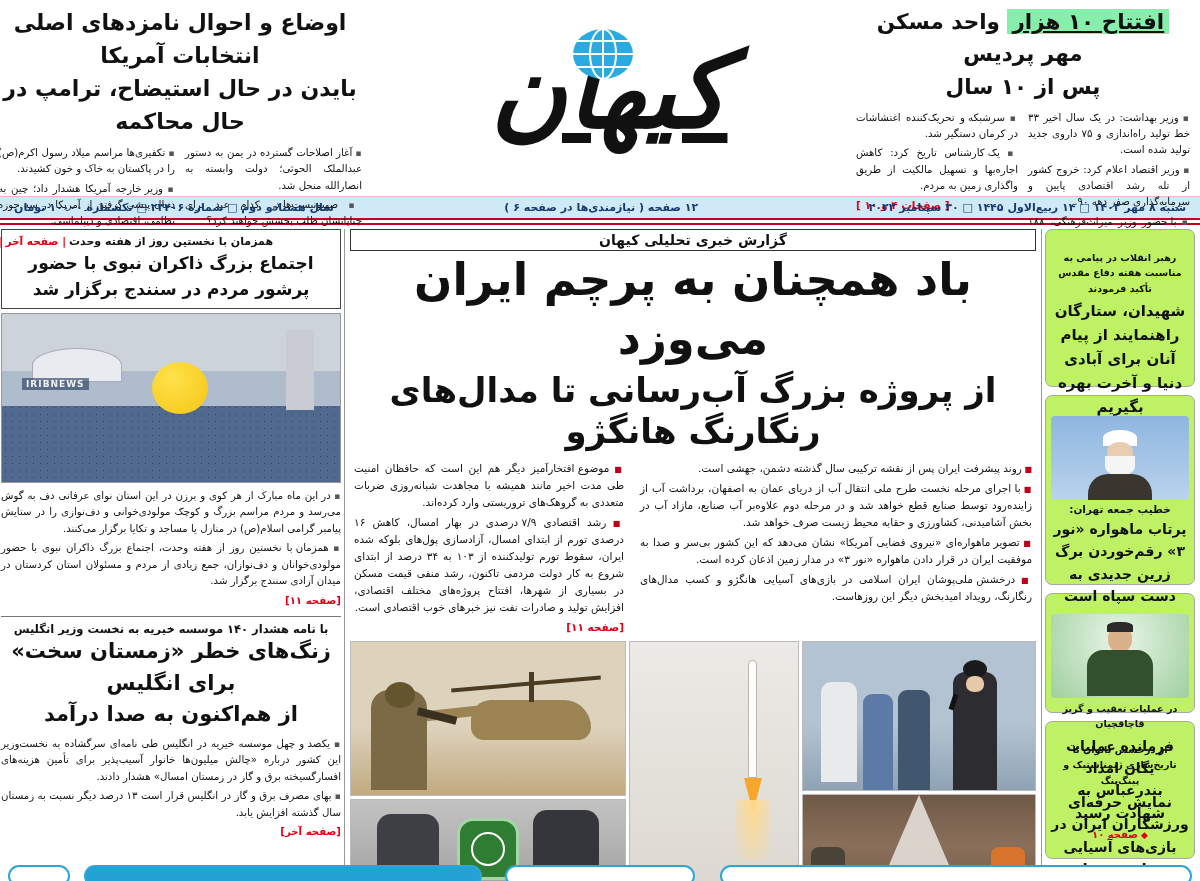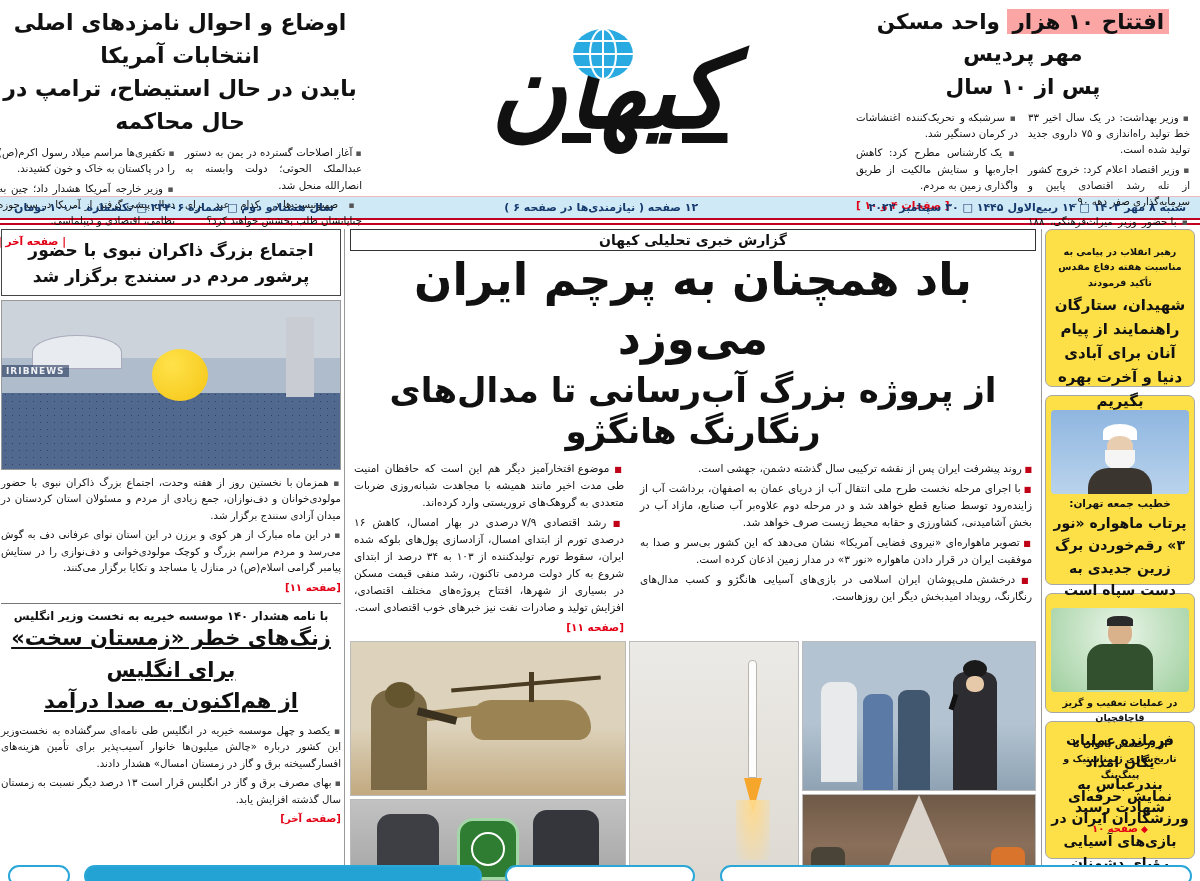--- a/index.html
+++ b/index.html
@@ -3,21 +3,21 @@
 <meta charset="utf-8">
 <style>
   * { box-sizing: border-box; margin: 0; padding: 0; }
   html,body { width:1200px; height:881px; overflow:hidden; background:#fff;
     font-family:"DejaVu Sans", sans-serif; color:#111; direction:rtl; }
 
   
   .header { display:grid; grid-template-columns:342px 486px 372px; height:196px; padding:2px 6px 0; }
   .tophead { padding:0 4px; }
   .tophead .hl { font-weight:900; text-align:center; line-height:1.5; font-size:21.5px; margin-top:4px; }
-  .hl-pink { background:#fca5a5; padding:0 5px; }
+  .hl-pink { background:#86efac; padding:0 5px;text-decoration:underline; }
   .head-bullets { display:flex; gap:10px; margin-top:7px; font-size:10.2px; line-height:1.6; }
   .head-col { flex:1; text-align:justify; }
   .bullet { margin-bottom:3px; }
   .bullet::before { content:"▪ "; color:#555; font-size:9px; }
   .pageref { color:#e30016; font-weight:bold; }
   .pageref-line { text-align:left; font-size:10.5px; margin-top:2px; }
 
   .masthead { position:relative; text-align:center; }
   .logo-text { font-size:104px; font-weight:900; font-style:italic; letter-spacing:-4px; margin-top:28px;text-decoration:underline; }
   .globe { position:absolute; top:26px; right:218px; }
@@ -25,21 +25,21 @@
   
   .infobar { display:flex; justify-content:space-between; align-items:center; background:#cfe9f6;
     height:22px; padding:0 14px; font-size:11px; font-weight:bold; color:#173a6e; border-top:1px solid #f0b9c0; }
   .red-rules { height:7px; border-top:2px solid #c2001f; border-bottom:2px solid #c2001f; background:#fff; }
 
   
   .main { display:grid; grid-template-columns:150px 698px 340px; column-gap:3px; padding:4px 5px 0; height:640px; }
   .col-center { border-left:1px solid #999; border-right:1px solid #999; padding:0 5px; }
 
   
-  .sb-box { background:#fde047; border:1px solid #a7a7a7; border-radius:7px; padding:14px 5px; text-align:center; margin-bottom:8px; }
+  .sb-box { background:#bef264; border:1px solid #a7a7a7; border-radius:7px; padding:20px 5px; text-align:center; margin-bottom:8px; }
   .sb-kicker { font-size:9.6px; font-weight:bold; line-height:1.6; margin-bottom:3px; }
   .sb-headline { font-size:14px; font-weight:900; line-height:1.6; }
   .sb-caption { font-size:10.5px; font-weight:bold; margin:3px 0; }
   .sb-page { color:#e30016; font-weight:bold; font-size:10px; margin-top:5px; }
   .sb-page::before { content:"◆ "; font-size:9px; }
   .portrait { height:84px; border-radius:4px; margin-bottom:3px; position:relative; overflow:hidden; direction:ltr; }
 
   
   .kicker-box { border:1px solid #333; text-align:center; font-weight:bold; font-size:14px; padding:2px 0; }
   .main-h1 { font-size:45px; font-weight:900; text-align:center; line-height:1.3; }
@@ -55,21 +55,21 @@
   .wm { position:absolute; left:6px; bottom:6px; color:rgba(255,255,255,.9); font-weight:bold; font-size:9px; letter-spacing:1px; }
 
   
   .san-box { border:1px solid #444; text-align:center; padding:5px 4px; }
   .san-kicker { font-size:11px; font-weight:bold; }
   .san-headline { font-size:17px; font-weight:900; line-height:1.55; margin-top:2px; }
   .crowd { height:170px; margin-top:4px; position:relative; overflow:hidden; border:1px solid #999; direction:ltr; }
   .small-bullets { font-size:10.2px; line-height:1.62; text-align:justify; margin-top:5px; }
   .divider { border-top:1px solid #777; margin:7px 0 5px; }
   .eng-kicker { text-align:center; font-size:11.5px; font-weight:bold; }
-  .eng-headline { text-align:center; font-size:21px; font-weight:900; line-height:1.5;text-decoration:underline; }
+  .eng-headline { text-align:center; font-size:21px; font-weight:900; line-height:1.5; }
 
   
   .footer { position:absolute; bottom:0; right:0; width:1200px; height:16px; }
   .ad { position:absolute; bottom:-6px; height:22px; border:2.5px solid #2aa7d8; border-radius:12px; background:#fff; }
   .ad-fill { background:#23a3d4; }
 </style>
 </head>
 <body>
 
 <div class="header">
@@ -80,21 +80,21 @@
       <span>پس از ۱۰ سال</span>
     </div>
     <div class="head-bullets">
       <div class="head-col">
         <div class="bullet">وزیر بهداشت: در یک سال اخیر ۳۳ خط تولید راه‌اندازی و ۷۵ داروی جدید تولید شده است.</div>
         <div class="bullet">وزیر اقتصاد اعلام کرد: خروج کشور از تله رشد اقتصادی پایین و سرمایه‌گذاری صفر دهه ۹۰.</div>
         <div class="bullet">با حضور وزیر میراث‌فرهنگی، ۱۸۸ پروژه گردشگری افتتاح شد.</div>
       </div>
       <div class="head-col">
         <div class="bullet">سرشبکه و تحریک‌کننده اغتشاشات در کرمان دستگیر شد.</div>
-        <div class="bullet">یک کارشناس مطرح کرد: کاهش اجاره‌بها و ستایش مالکیت از طریق واگذاری زمین به مردم.</div>
+        <div class="bullet">یک کارشناس تاریخ کرد: کاهش اجاره‌بها و تسهیل مالکیت از طریق واگذاری زمین به مردم.</div>
         <div class="pageref-line"><span class="pageref">[ صفحات ۴ و ۱۰ ]</span></div>
       </div>
     </div>
   </div>
 
   <div class="masthead">
     <svg class="globe" width="62" height="52" viewBox="0 0 62 52">
       <ellipse cx="31" cy="26" rx="30" ry="25" fill="#29abe2"></ellipse>
       <ellipse cx="31" cy="26" rx="13" ry="25" fill="none" stroke="#fff" stroke-width="2"></ellipse>
       <line x1="1" y1="26" x2="61" y2="26" stroke="#fff" stroke-width="2"></line>
@@ -235,34 +235,35 @@
           <div style="position:absolute;left:50%;top:50%;transform:translate(-50%,-50%);width:62px;height:62px;background:#2e7d32;border:3px solid #a5d6a7;border-radius:16px"></div>
           <div style="position:absolute;left:50%;top:50%;transform:translate(-50%,-50%);width:34px;height:34px;border:2px solid #fff;border-radius:50%"></div>
         </div>
 
       </div>
     </div>
   </div>
 
   <div>
     <div class="san-box">
+      <div class="san-kicker">همزمان با نخستین روز از هفته وحدت</div>
       <div class="san-headline">اجتماع بزرگ ذاکران نبوی با حضور پرشور مردم در سنندج برگزار شد</div>
     </div>
 
     <div class="crowd" style="background:linear-gradient(180deg,#cdd3da 0 34%,#aebccb 34% 55%,#51688f 55%)">
       <div style="position:absolute;left:0;bottom:0;width:100%;height:46%;background-image:radial-gradient(circle 2px,#1d2a45 40%,transparent 42%);background-size:7px 7px;opacity:.65"></div>
       <div style="position:absolute;left:30px;top:34px;width:90px;height:34px;background:#e8ecf0;border-radius:50% 50% 0 0;border:1px solid #aab"></div>
       <div style="position:absolute;left:150px;top:48px;width:56px;height:52px;background:radial-gradient(circle at 35% 30%,#ffe24a,#f5c514);border-radius:50%"></div>
       <div style="position:absolute;right:26px;top:16px;width:28px;height:80px;background:#c9ccd2"></div>
-      <span class="wm" style="bottom:auto;top:64px;left:0;background:rgba(20,40,80,.55);padding:1px 4px">IRIBNEWS</span>
+      <span class="wm" style="bottom:auto;top:64px;left:20px;background:rgba(20,40,80,.55);padding:1px 4px">IRIBNEWS</span>
     </div>
 
     <div class="small-bullets">
+      <div class="bullet">در این ماه مبارک از هر کوی و برزن در این استان نوای عرفانی دف به گوش می‌رسد و مردم مراسم بزرگ و کوچک مولودی‌خوانی و دف‌نوازی را در ستایش پیامبر گرامی اسلام(ص) در منازل یا مساجد و تکایا برگزار می‌کنند.</div>
       <div class="bullet">همزمان با نخستین روز از هفته وحدت، اجتماع بزرگ ذاکران نبوی با حضور مولودی‌خوانان و دف‌نوازان، جمع زیادی از مردم و مسئولان استان کردستان در میدان آزادی سنندج برگزار شد.</div>
-      <div class="bullet">در این ماه مبارک از هر کوی و برزن در این استان نوای عرفانی دف به گوش می‌رسد و مردم مراسم بزرگ و کوچک مولودی‌خوانی و دف‌نوازی را در ستایش پیامبر گرامی اسلام(ص) در منازل یا مساجد و تکایا برگزار می‌کنند.</div>
       <span class="pageref">[صفحه ۱۱]</span>
     </div>
 
     <div class="divider"></div>
 
     <div>
       <div class="eng-kicker">با نامه هشدار ۱۴۰ موسسه خیریه به نخست وزیر انگلیس</div>
       <div class="eng-headline">
         <span>زنگ‌های خطر «زمستان سخت» برای انگلیس</span><br>
         <span>از هم‌اکنون به صدا درآمد</span>

